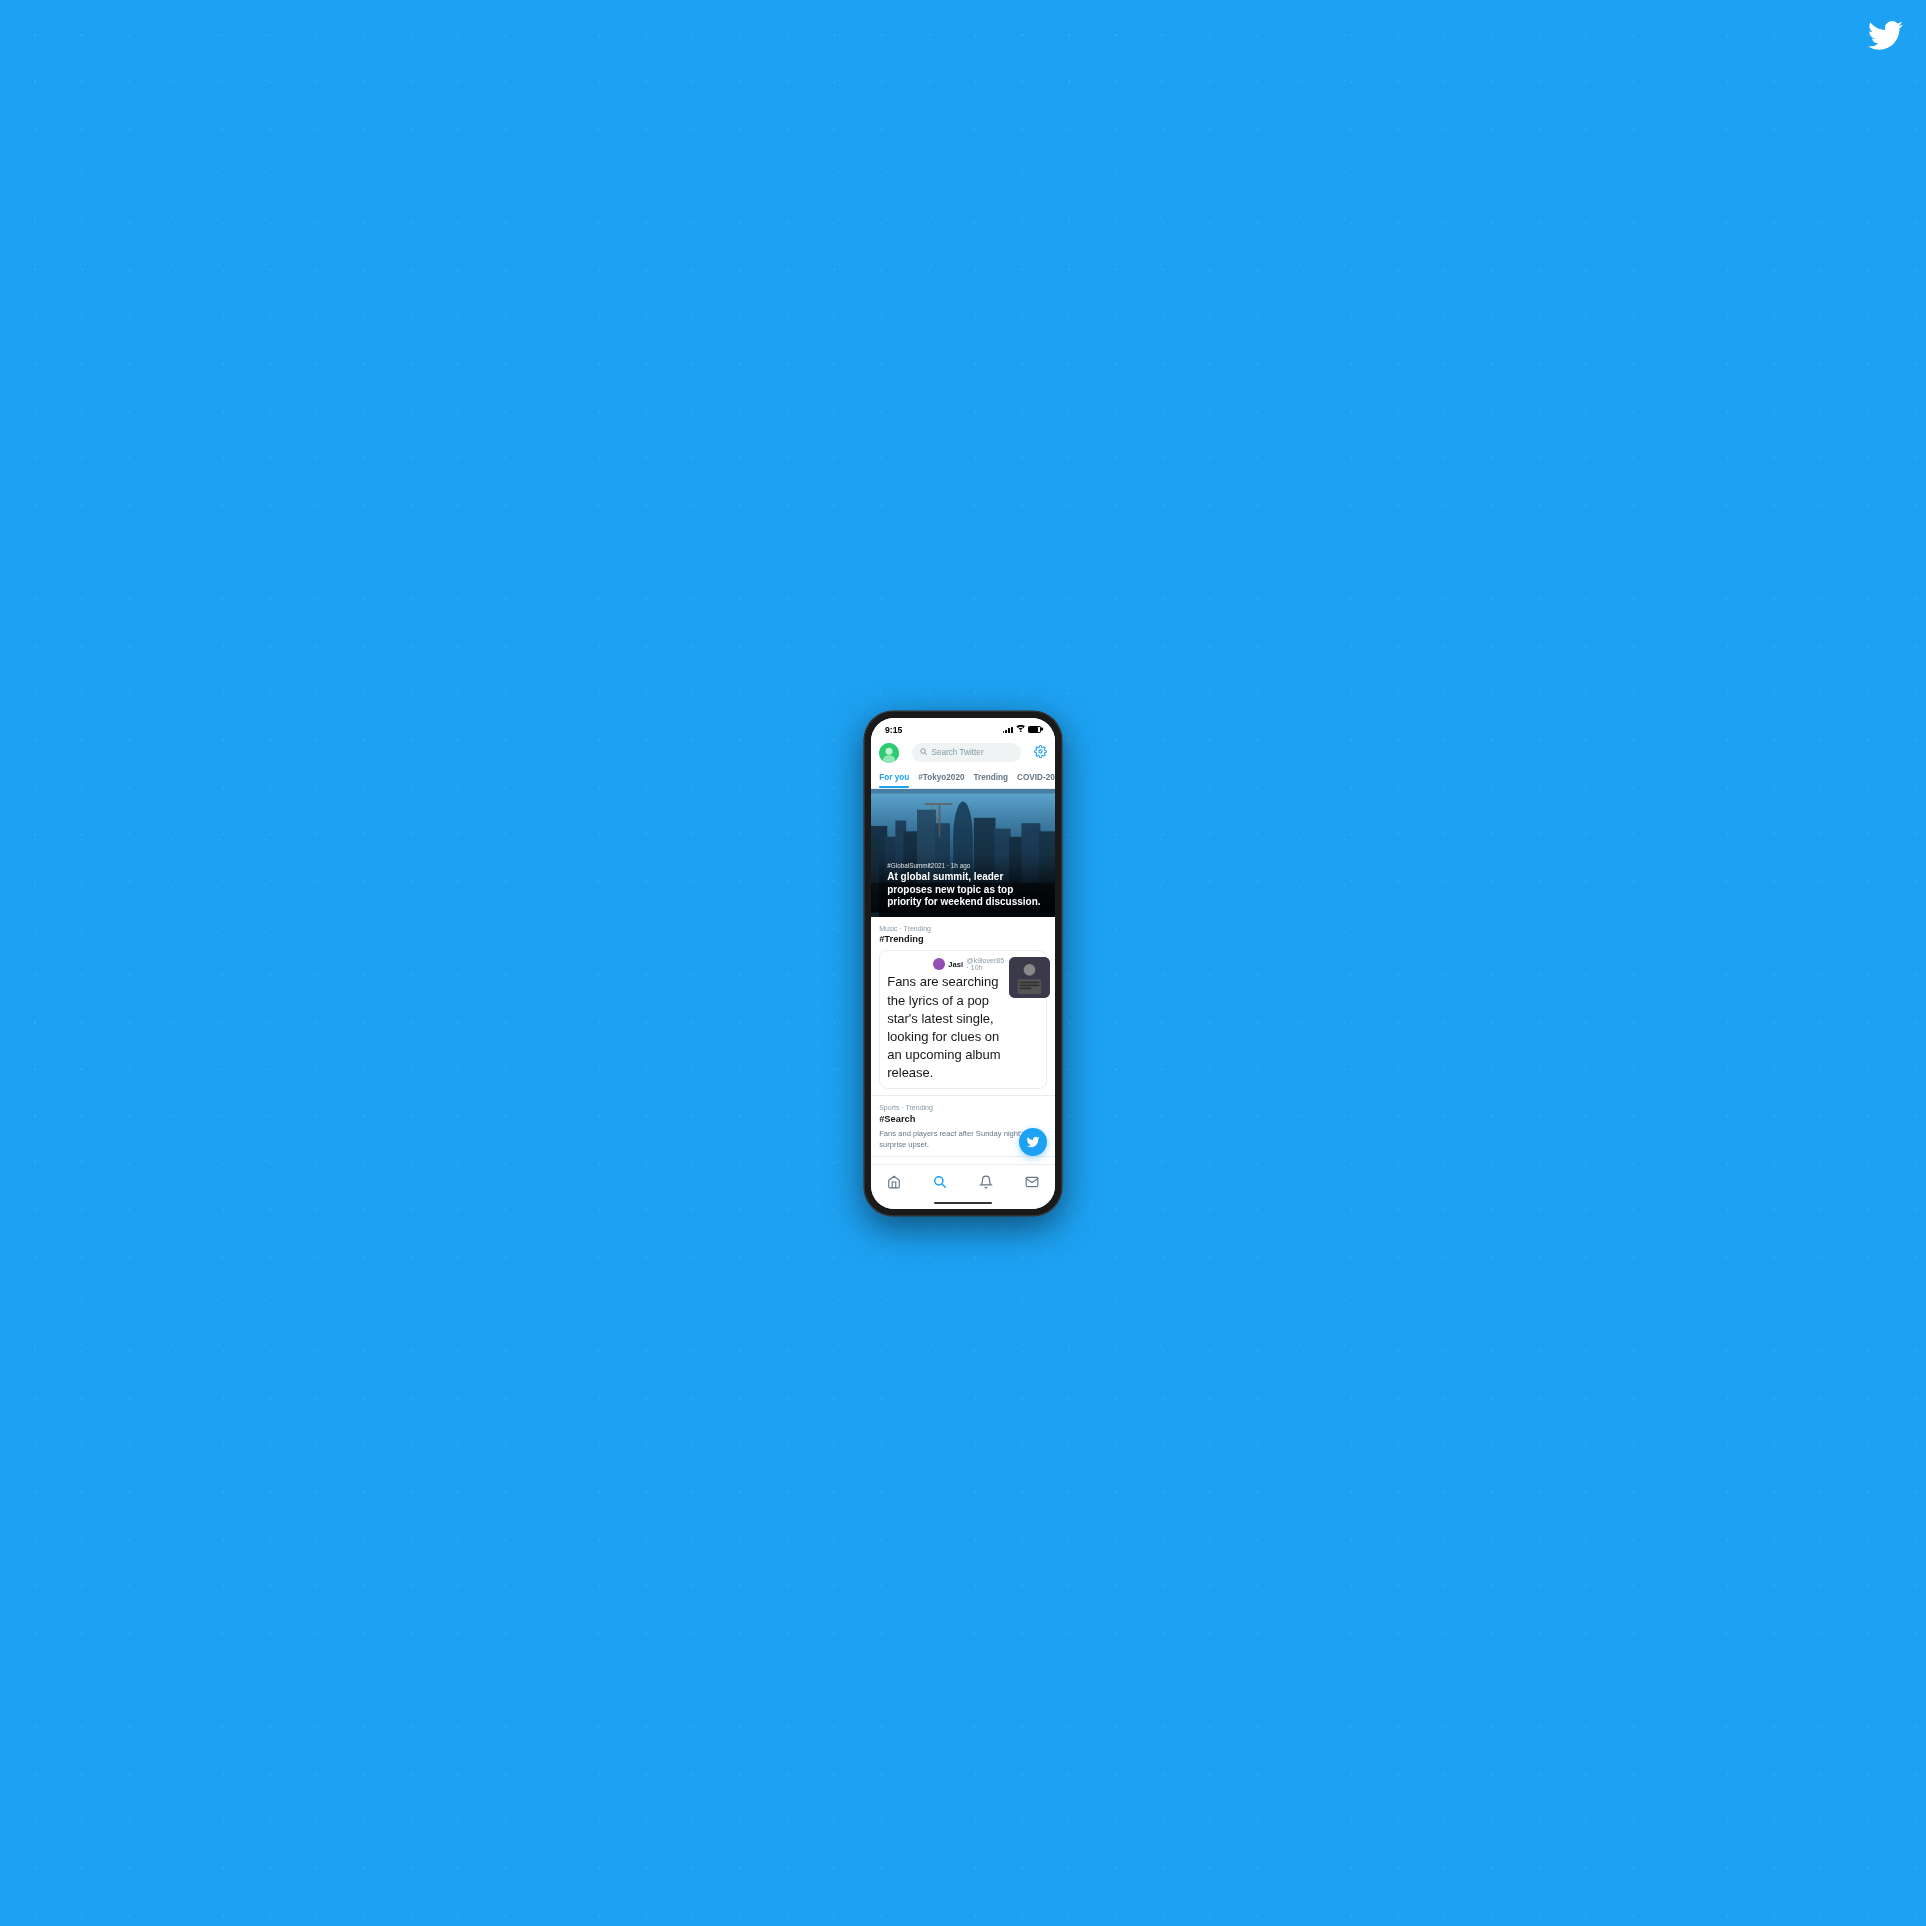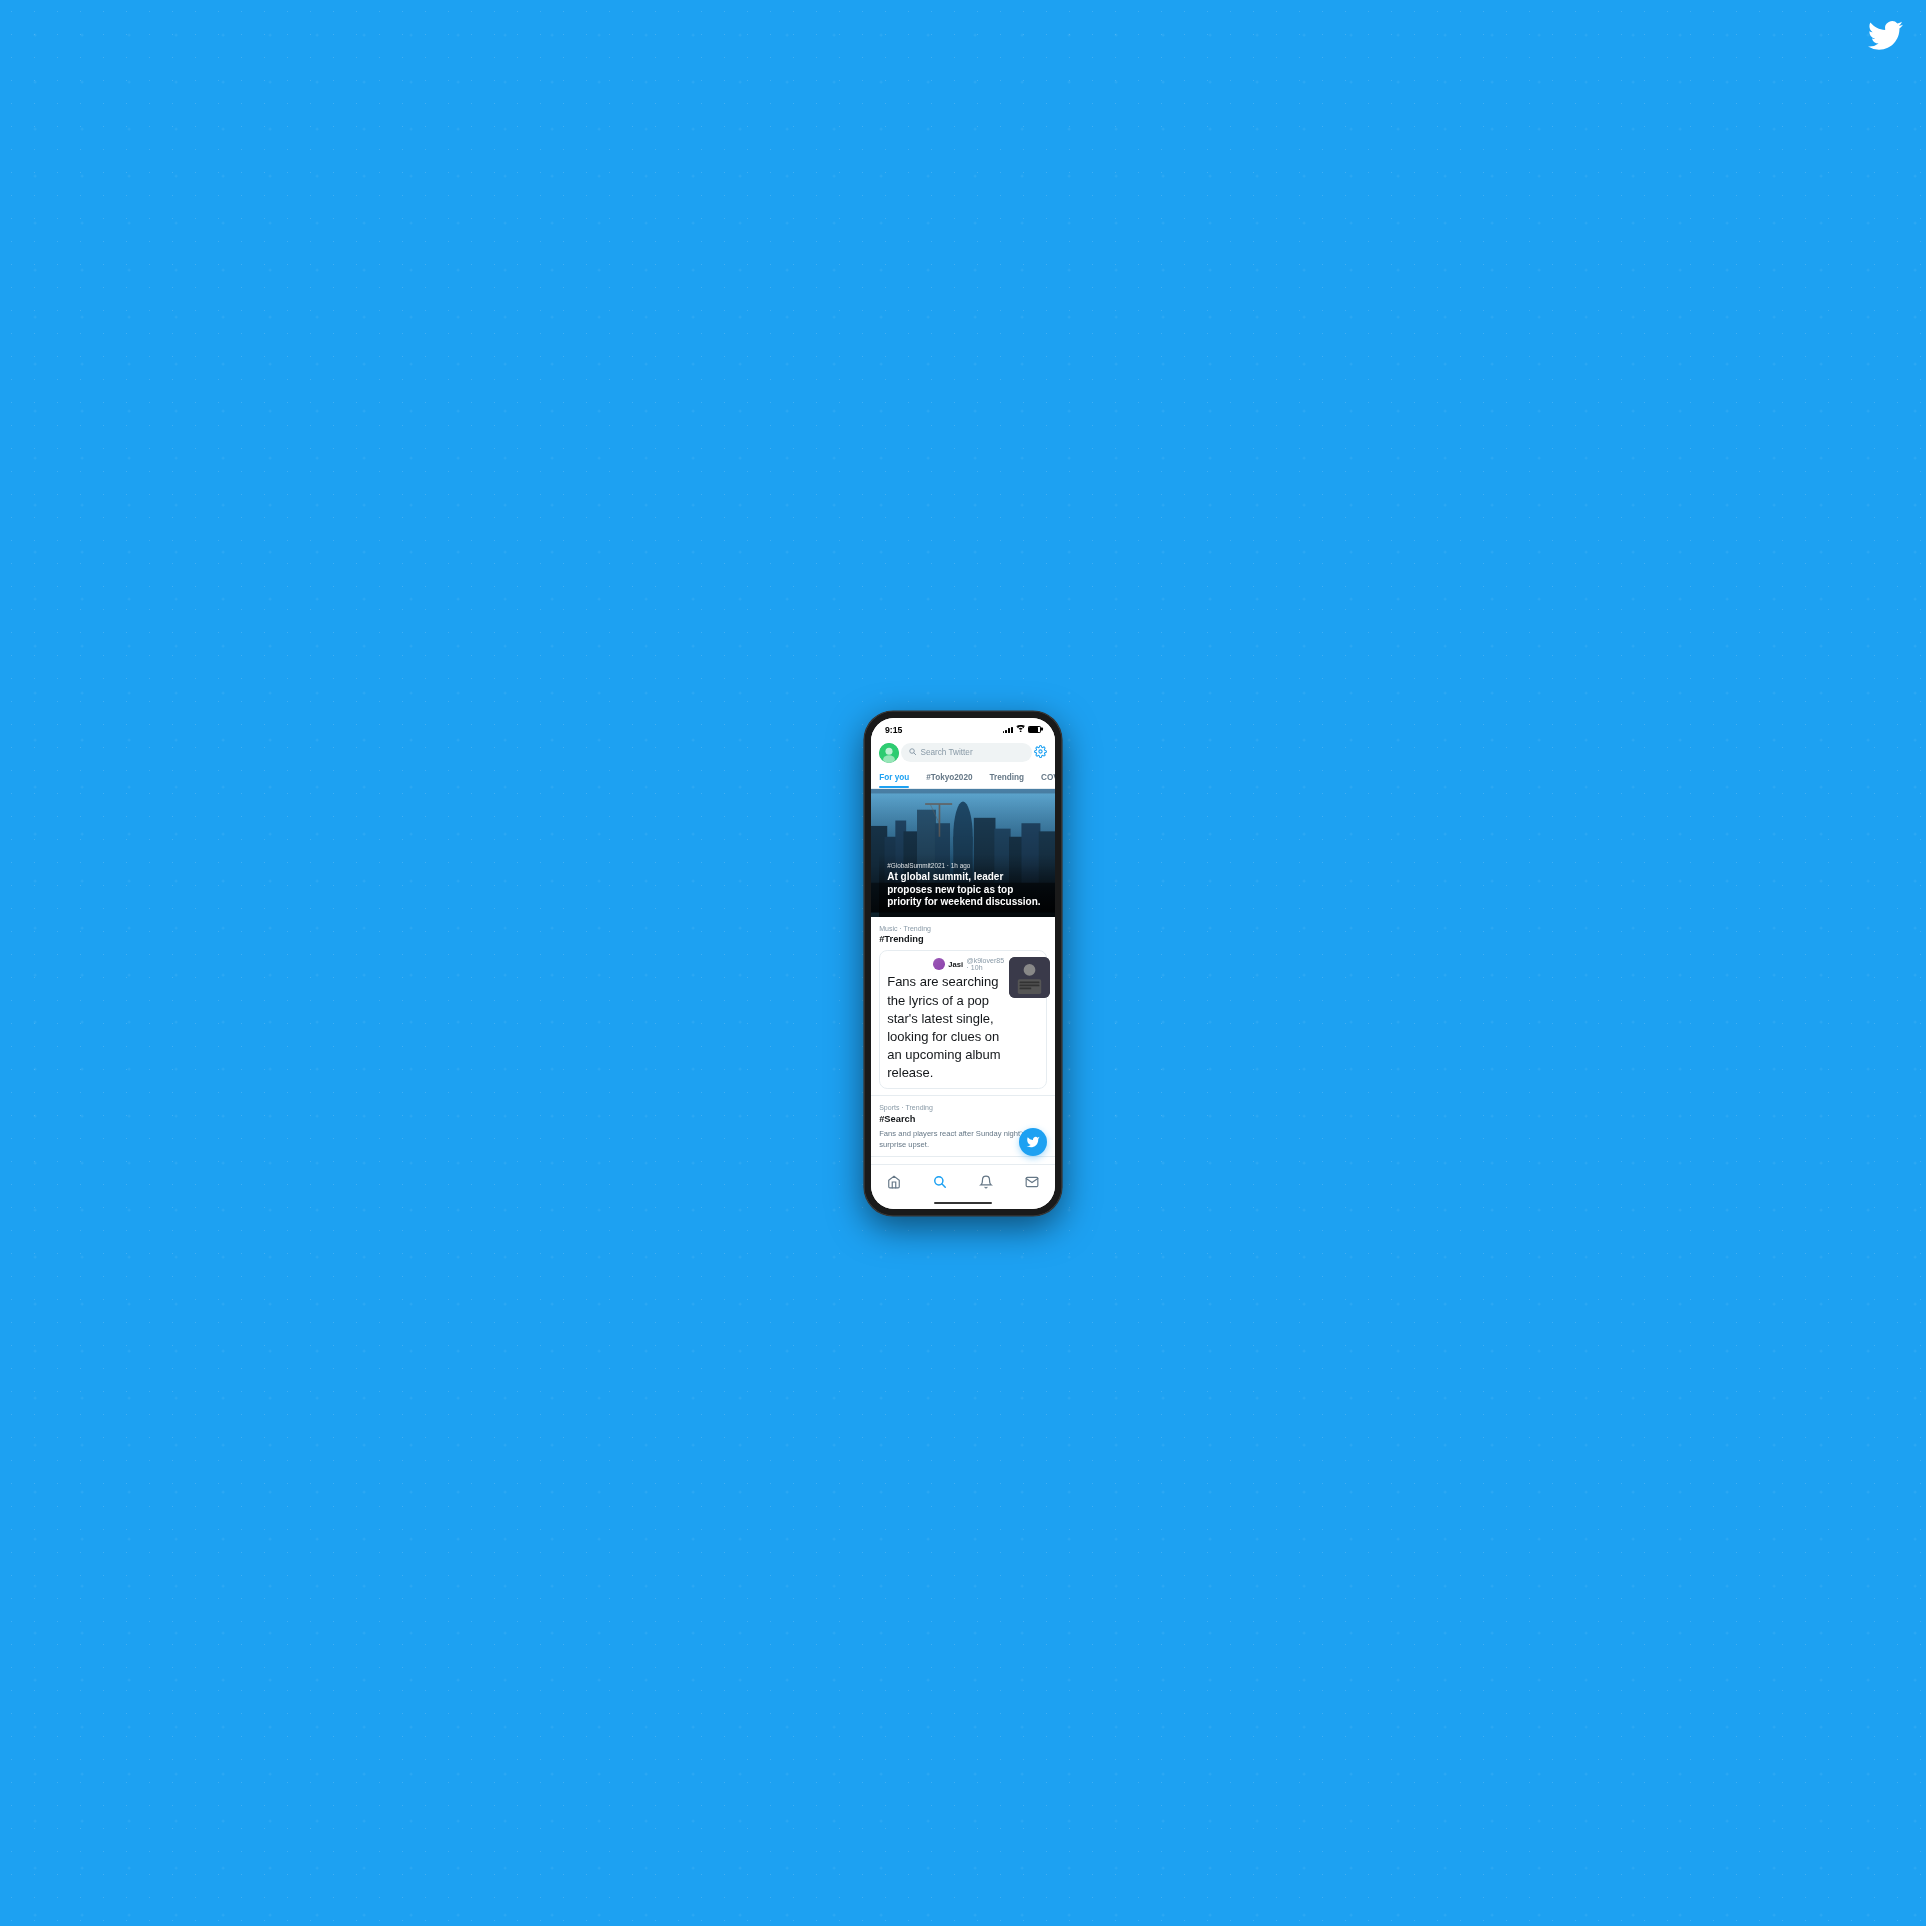--- a/index.html
+++ b/index.html
@@ -136,21 +136,21 @@
       background: #000;
       height: 100%;
       width: 85%;
       border-radius: 0.6px;
     }
 
     .search-header {
       display: flex;
       align-items: center;
       padding: 4.7px 8.2px;
-      gap: 2px;
+      gap: 13px;
       background: white;
       flex-shrink: 0;
     }
 
     .avatar-circle {
       width: 20px;
       height: 20px;
       border-radius: 50%;
       background: linear-gradient(135deg, #2ecc71, #27ae60);
       flex-shrink: 0;
@@ -186,21 +186,21 @@
       font-size: 11.6px;
       flex-shrink: 0;
     }
 
     .tabs-row {
       display: flex;
       align-items: center;
       padding: 0 8.2px;
       border-bottom: 0.6px solid #e6ecf0;
       flex-shrink: 0;
-      gap: 17px;
+      gap: 9px;
     }
 
     .tab {
       padding: 5.8px 0;
       font-size: 8.2px;
       color: #657786;
       font-weight: 700;
       cursor: pointer;
       position: relative;
       white-space: nowrap;

